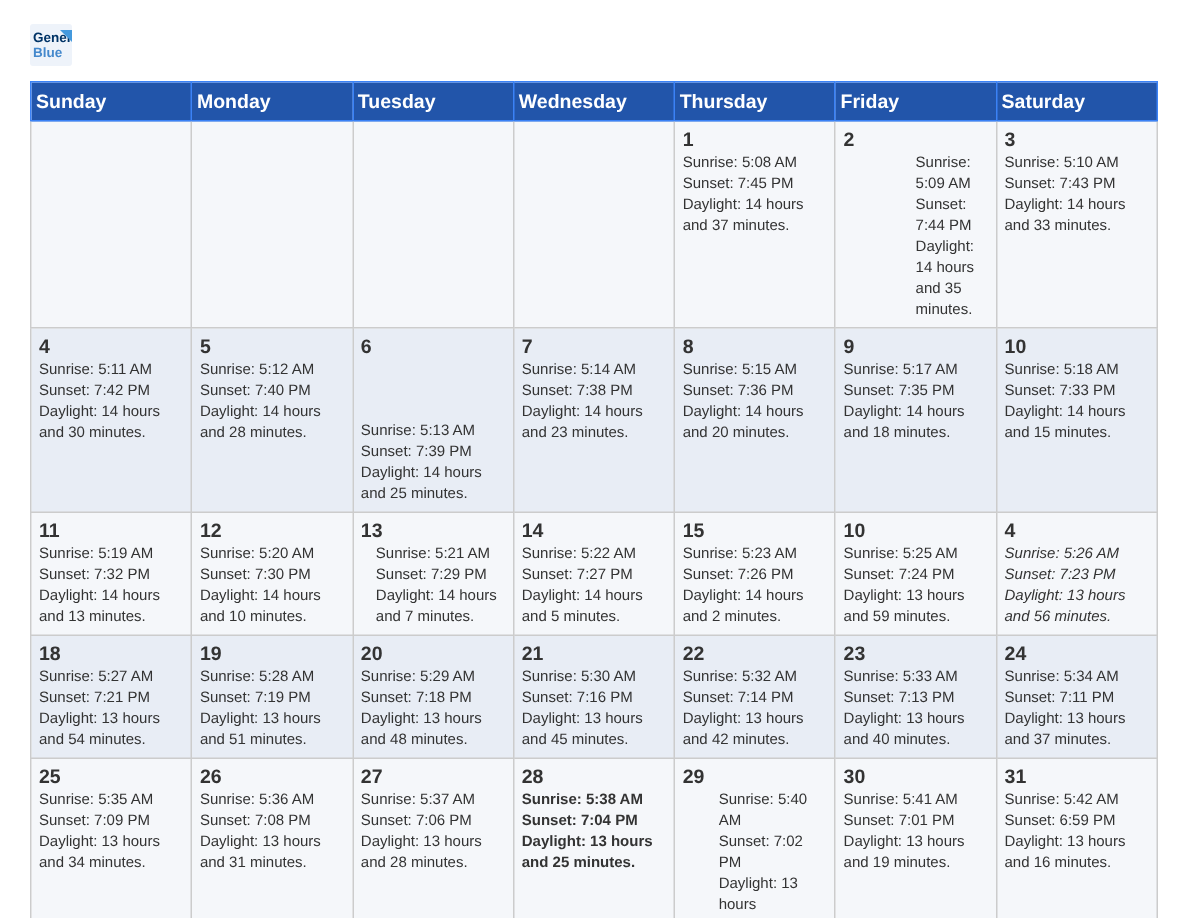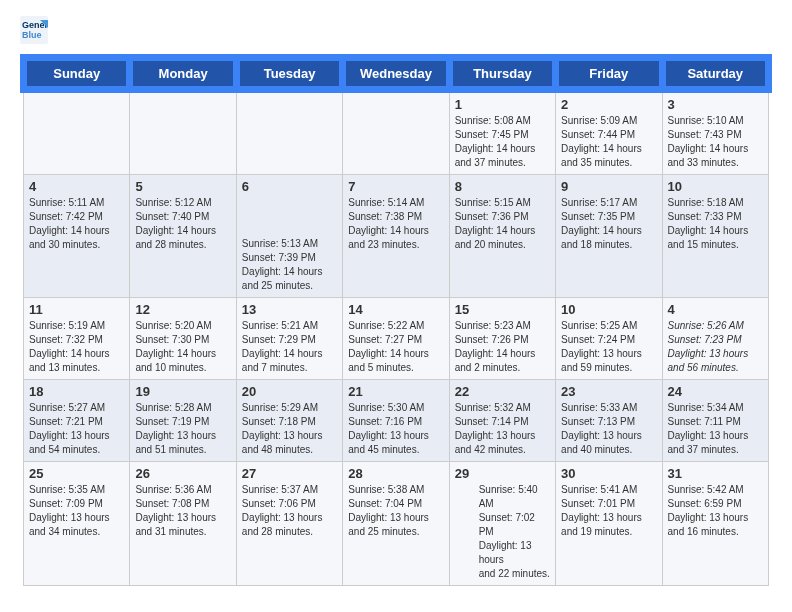--- a/index.html
+++ b/index.html
@@ -6,21 +6,21 @@
     body { font-family: Arial, sans-serif; background: #fff; width: 792px; min-height: 612px; }
     .page { width: 792px; padding: 16px 20px 10px 20px; }
     .header { display: flex; justify-content: space-between; align-items: flex-start; margin-bottom: 10px; }
     .logo { display: flex; align-items: center; }
     .logo-text { font-size: 18px; font-weight: bold; color: #003366; line-height: 1.1; }
     .logo-icon { width: 28px; height: 28px; margin-right: 4px; }
     .title-area { text-align: right; }
     .month-title { font-size: 38px; font-weight: bold; color: #333; line-height: 1.1; }
     .location { font-size: 16px; color: #555; }
     table { width: 100%; border-collapse: collapse; }
-    thead tr th { background: #2255aa; color: #fff; text-align: center; font-size: 13px; font-weight: bold; padding: 5px 3px; border: 7px solid #3b82f6; }
+    thead tr th { background: #2255aa; color: #fff; text-align: left; font-size: 13px; font-weight: bold; padding: 5px 3px; border: 1px solid #3b82f6; }
     tbody tr td { border: 1px solid #ccc; vertical-align: top; padding: 4px 5px; font-size: 10.5px; color: #333; width: calc(100%/7); min-height: 80px; }
     tbody tr:nth-child(odd) td { background: #f5f7fa; }
     tbody tr:nth-child(even) td { background: #e8edf5; }
     .day-num { font-size: 13px; font-weight: bold; color: #333; display: block; margin-bottom: 2px; }
     .day-info { font-size: 10px; color: #333; line-height: 1.4; }
     .empty { background: #fff !important; }
     tbody tr:nth-child(odd) td.empty { background: #f5f7fa !important; }
   </style>
 </head>
 <body>
@@ -67,21 +67,21 @@
           <td class="empty"></td>
           <td>
             <span class="day-num">1</span>
             <div class="day-info" style="white-space: pre-line;">Sunrise: 5:08 AM
 Sunset: 7:45 PM
 Daylight: 14 hours
 and 37 minutes.</div>
           </td>
           <td>
             <span class="day-num">2</span>
-            <div class="day-info" style="white-space: pre-line;">Sunrise: 5:09 AM
+            <div class="day-info" style="white-space: pre-line; margin-left: 48px;">Sunrise: 5:09 AM
 Sunset: 7:44 PM
 Daylight: 14 hours
 and 35 minutes.</div>
           </td>
           <td>
             <span class="day-num">3</span>
             <div class="day-info" style="white-space: pre-line;">Sunrise: 5:10 AM
 Sunset: 7:43 PM
 Daylight: 14 hours
 and 33 minutes.</div>
@@ -148,21 +148,21 @@
           </td>
           <td>
             <span class="day-num">12</span>
             <div class="day-info" style="white-space: pre-line;">Sunrise: 5:20 AM
 Sunset: 7:30 PM
 Daylight: 14 hours
 and 10 minutes.</div>
           </td>
           <td>
             <span class="day-num">13</span>
-            <div class="day-info" style="white-space: pre-line;">Sunrise: 5:21 AM
+            <div class="day-info" style="white-space: pre-line; margin-left: 10px;">Sunrise: 5:21 AM
 Sunset: 7:29 PM
 Daylight: 14 hours
 and 7 minutes.</div>
           </td>
           <td>
             <span class="day-num">14</span>
             <div class="day-info" style="white-space: pre-line;">Sunrise: 5:22 AM
 Sunset: 7:27 PM
 Daylight: 14 hours
 and 5 minutes.</div>
@@ -257,21 +257,21 @@
           </td>
           <td>
             <span class="day-num">27</span>
             <div class="day-info" style="white-space: pre-line;">Sunrise: 5:37 AM
 Sunset: 7:06 PM
 Daylight: 13 hours
 and 28 minutes.</div>
           </td>
           <td>
             <span class="day-num">28</span>
-            <div class="day-info" style="white-space: pre-line;">Sunrise: 5:38 AM
+            <div class="day-info" style="white-space: pre-line; font-weight: bold;">Sunrise: 5:38 AM
 Sunset: 7:04 PM
 Daylight: 13 hours
 and 25 minutes.</div>
           </td>
           <td>
             <span class="day-num">29</span>
             <div class="day-info" style="white-space: pre-line; margin-left: 24px;">Sunrise: 5:40 AM
 Sunset: 7:02 PM
 Daylight: 13 hours
 and 22 minutes.</div>

